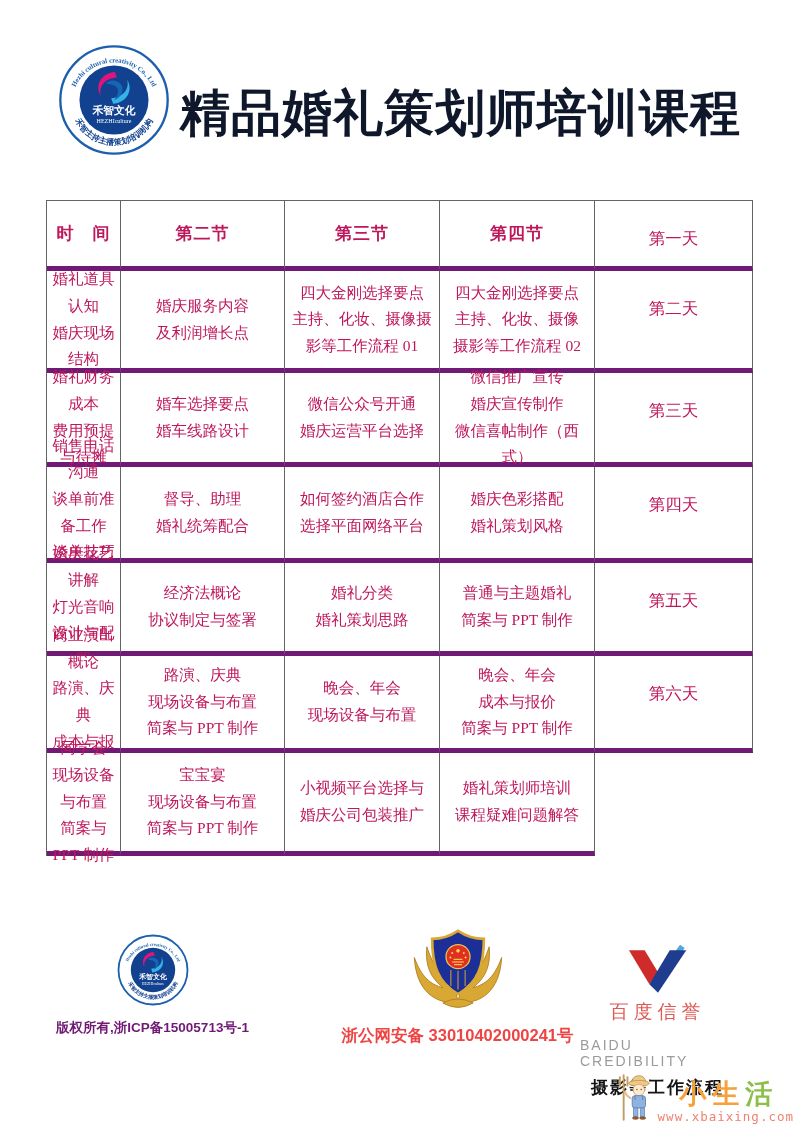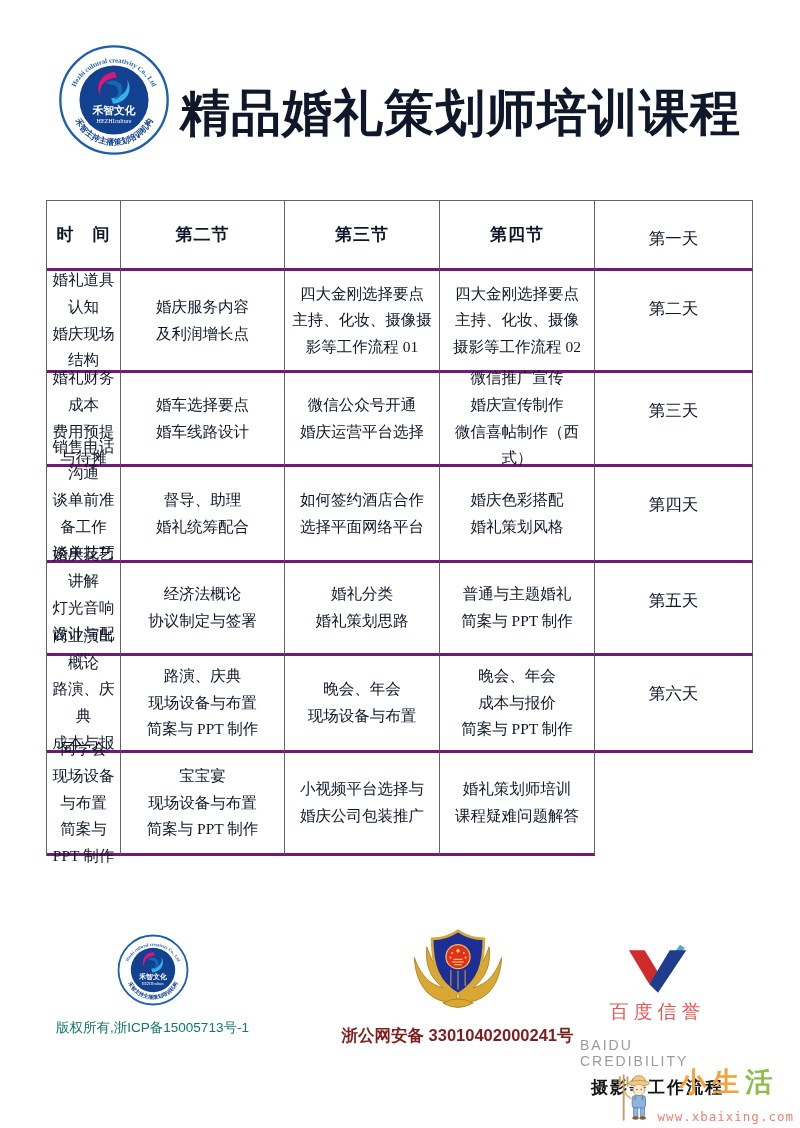--- a/index.html
+++ b/index.html
@@ -20,56 +20,56 @@
 
   
   .course-table {
     position:absolute; left:46px; top:200px;
     display:grid;
     grid-template-columns:74px 164px 155px 155px 158px;
     grid-template-rows:70px 102px 94px 96px 93px 97px 103px;
     border-top:1px solid #646464; border-left:1px solid #646464;
   }
   .cell {
-    border-right:1px solid #646464; border-bottom:3px solid #701a75;
-    color:#0f172a; background:#fff;
+    border-right:1px solid #646464; border-bottom:5px solid #701a75;
+    color:#be185d; background:#fff;
   }
   .hcell { display:flex; align-items:center; justify-content:center;
     font-size:17px; font-weight:bold; letter-spacing:1px; }
   .day { text-align:center; padding-top:27px; font-size:16.5px; }
   .content {
     display:flex; align-items:center; justify-content:center;
     text-align:center; font-size:15.5px; line-height:1.72;
     white-space:pre-line; padding:4px 2px;
   }
   .trow { display:contents; }
 
   
   .fcol { position:absolute; display:flex; flex-direction:column; align-items:center; }
   .fcol-company { left:55px; top:934px; width:195px; }
   .copyright-text { margin-top:13px; font-family:"Liberation Sans","DejaVu Sans",sans-serif;
-    font-size:13.5px; color:#0f766e; white-space:nowrap; }
+    font-size:13.5px; color:#701a75; white-space:nowrap;font-weight:bold; }
   .fcol-police { left:330px; top:926px; width:255px; }
   .police-text { margin-top:11px; font-family:"Liberation Sans","DejaVu Sans",sans-serif;
-    font-size:16.5px; font-weight:bold; color:#7f1d1d; white-space:nowrap; }
+    font-size:16.5px; font-weight:bold; color:#ef4444; white-space:nowrap; }
   .fcol-baidu { left:580px; top:944px; width:155px; }
   .baidu-cn { font-family:"Liberation Sans","DejaVu Sans",sans-serif;
     font-size:19px; letter-spacing:5px; margin-top:3px; }
   .baidu-en { font-family:"Liberation Sans","DejaVu Sans",sans-serif;
     font-size:14px; letter-spacing:2px; color:#9b9b9b; margin-top:12px; }
   .baidu-cert { font-family:"Liberation Sans","DejaVu Sans",sans-serif;
     font-size:17px; font-weight:bold; color:#141414; letter-spacing:2px; margin-top:7px; }
 
   
   .watermark { position:absolute; right:6px; bottom:4px;
     display:flex; align-items:flex-end; gap:3px;text-align:right; }
   .wm-text { display:flex; flex-direction:column; align-items:center; }
   .wm-name { font-size:27px; font-weight:bold; letter-spacing:6px; line-height:1.05;
     font-family:"Liberation Sans","DejaVu Sans",sans-serif; padding-left:6px; }
-  .wm-url { font-size:12.5px; letter-spacing:1px; margin-top:13px;
+  .wm-url { font-size:12.5px; letter-spacing:1px; margin-top:1px;
     font-family:"DejaVu Sans Mono","Liberation Mono",monospace; }
 </style>
 </head>
 <body>
 
 <div class="page">
 
   <div class="logo-main">
     <svg width="112" height="112" viewBox="0 0 120 120">
       <circle cx="60" cy="60" r="57.5" fill="#ffffff" stroke-width="2.5" stroke="#1b5fae"></circle>

